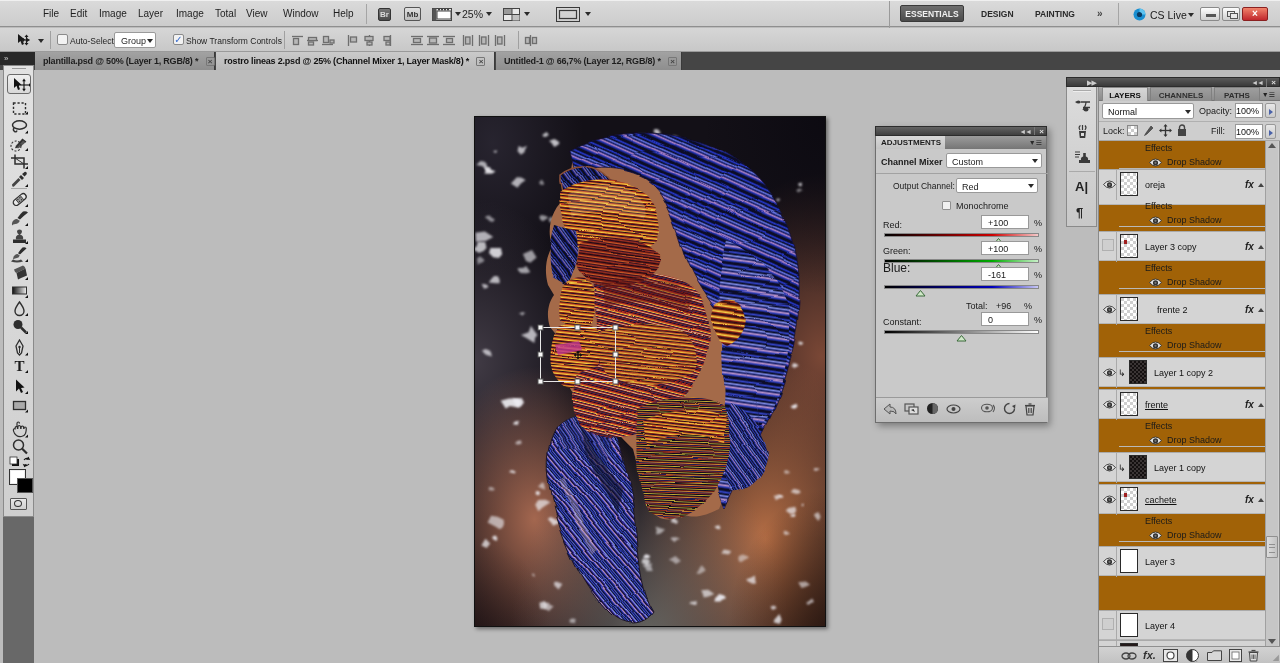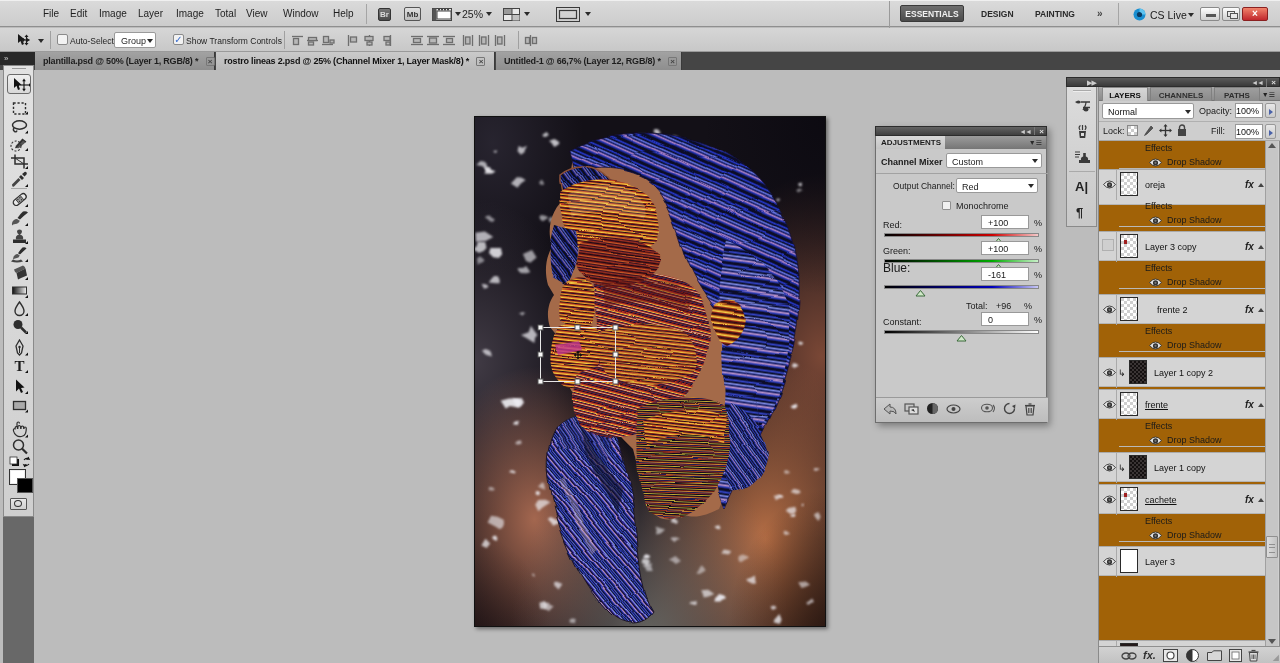--- a/index.html
+++ b/index.html
@@ -969,20 +969,28 @@
           <path d="M0.5 4.5 Q6.5 -2.5 12.5 4.5 Q6.5 11.5 0.5 4.5 Z" fill="#e8e8e8" stroke="#333" stroke-width="0.9"></path>
           <circle cx="6.5" cy="4.8" r="2.6" fill="#333"></circle>
           <circle cx="6.5" cy="4.8" r="1.1" fill="#777"></circle>
         </svg>
         <div style="position:absolute;left:17px;top:0;width:1px;height:30px;background:#aaa"></div>
         <div style="position:absolute;left:21px;top:2px;width:18px;height:24px;border:1px solid #2a2a2a;overflow:hidden;background:#fff">
           <div style="position:absolute;inset:0;background:#fff"></div>
         </div>
         <div style="position:absolute;left:46px;top:10px;font-size:9px;color:#111;">Layer 3</div>
       </div>
+      <div style="position:absolute;left:0;top:469px;width:166px;height:30px;background:#d4d4d4;border-top:1px solid #aaa;border-bottom:1px solid #b5b5b5">
+        <div style="position:absolute;left:3px;top:7px;width:12px;height:12px;border:1px solid #b0b0b0;background:#cfcfcf"></div>
+        <div style="position:absolute;left:17px;top:0;width:1px;height:30px;background:#aaa"></div>
+        <div style="position:absolute;left:21px;top:2px;width:18px;height:24px;border:1px solid #2a2a2a;overflow:hidden;background:#fff">
+          <div style="position:absolute;inset:0;background:#fff"></div>
+        </div>
+        <div style="position:absolute;left:46px;top:10px;font-size:9px;color:#111;">Layer 4</div>
+      </div>
       <div style="position:absolute;left:0;top:499px;width:166px;height:9px;background:#d4d4d4;border-top:1px solid #aaa">
         <div style="position:absolute;left:21px;top:2px;width:18px;height:7px;border:1px solid #2a2a2a;background:#241a1a"></div>
         <div style="position:absolute;left:17px;top:0;width:1px;height:9px;background:#aaa"></div>
       </div>
     </div>
     <div style="position:absolute;left:166px;top:54px;width:13px;height:505px;background:#c6c6c6;border-left:1px solid #a0a0a0">
       <div style="position:absolute;left:2px;top:2px;width:0;height:0;border-left:4px solid transparent;border-right:4px solid transparent;border-bottom:5px solid #555"></div>
       <div style="position:absolute;left:0px;top:395px;width:12px;height:22px;background:linear-gradient(90deg,#dcdcdc,#c2c2c2);border:1px solid #909090;border-radius:1px">
         <div style="margin:7px 2px;height:1px;background:#909090"></div>
         <div style="margin:-5px 2px 0;height:1px;background:#909090"></div>

